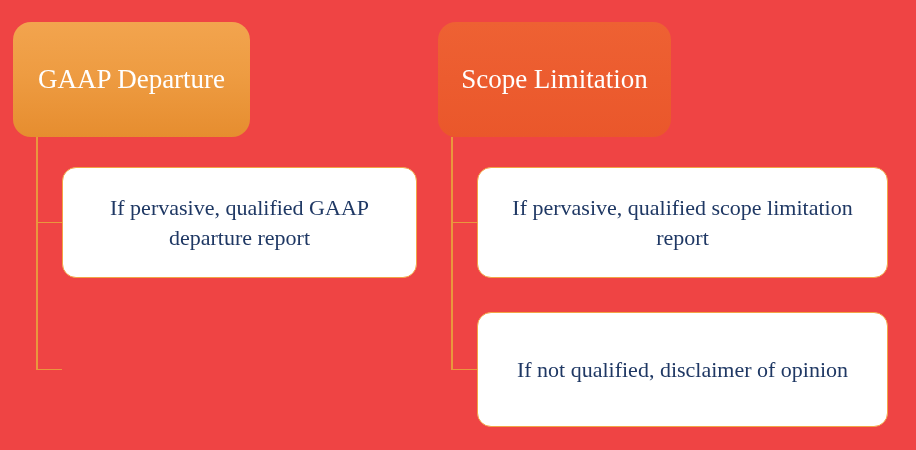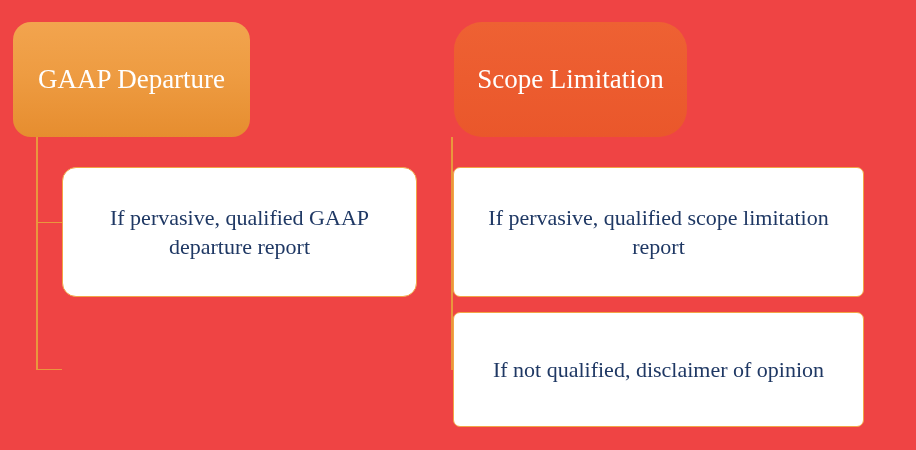--- a/index.html
+++ b/index.html
@@ -24,42 +24,41 @@
     text-align: center;
     color: #ffffff;
     font-size: 27px;
     line-height: 1.2;
   }
   .header-gaap {
     left: 13px; top: 22px; width: 237px; height: 115px;
     background: linear-gradient(180deg, #F2A44E 0%, #EE9C42 45%, #E68D2F 100%);
   }
   .header-scope {
-    left: 454px; top: 22px; width: 233px; height: 115px;
+    left: 438px; top: 22px; width: 233px; height: 115px;
     background: linear-gradient(180deg, #EE6133 0%, #EA572B 100%);
-    border-radius: 28px;
   }
   .child-box {
     position: absolute;
     background: #ffffff;
     border: 1.4px solid #F2A546;
     border-radius: 14px;
     display: flex;
     align-items: center;
     justify-content: center;
     text-align: center;
     color: #1F3864;
     font-size: 22px;
     line-height: 1.32;
     padding: 0 30px;
     box-sizing: border-box;
   }
   .t1-child { left: 62px; width: 355px; }
-  .t2-child { left: 453px; width: 411px; border-radius: 7px; }
-  .child-1 { top: 167px; height: 130px; }
+  .t2-child { left: 477px; width: 411px; }
+  .child-1 { top: 167px; height: 111px; }
   .child-2 { top: 312px; height: 115px; }
   .connector {
     position: absolute;
     background: #E9973D;
   }
   .trunk { width: 1.5px; top: 137px; height: 233px; }
   .trunk-1 { left: 36px; }
   .trunk-2 { left: 451px; }
   .branch { height: 1.5px; width: 26px; }
   .branch-1 { top: 221.5px; }

